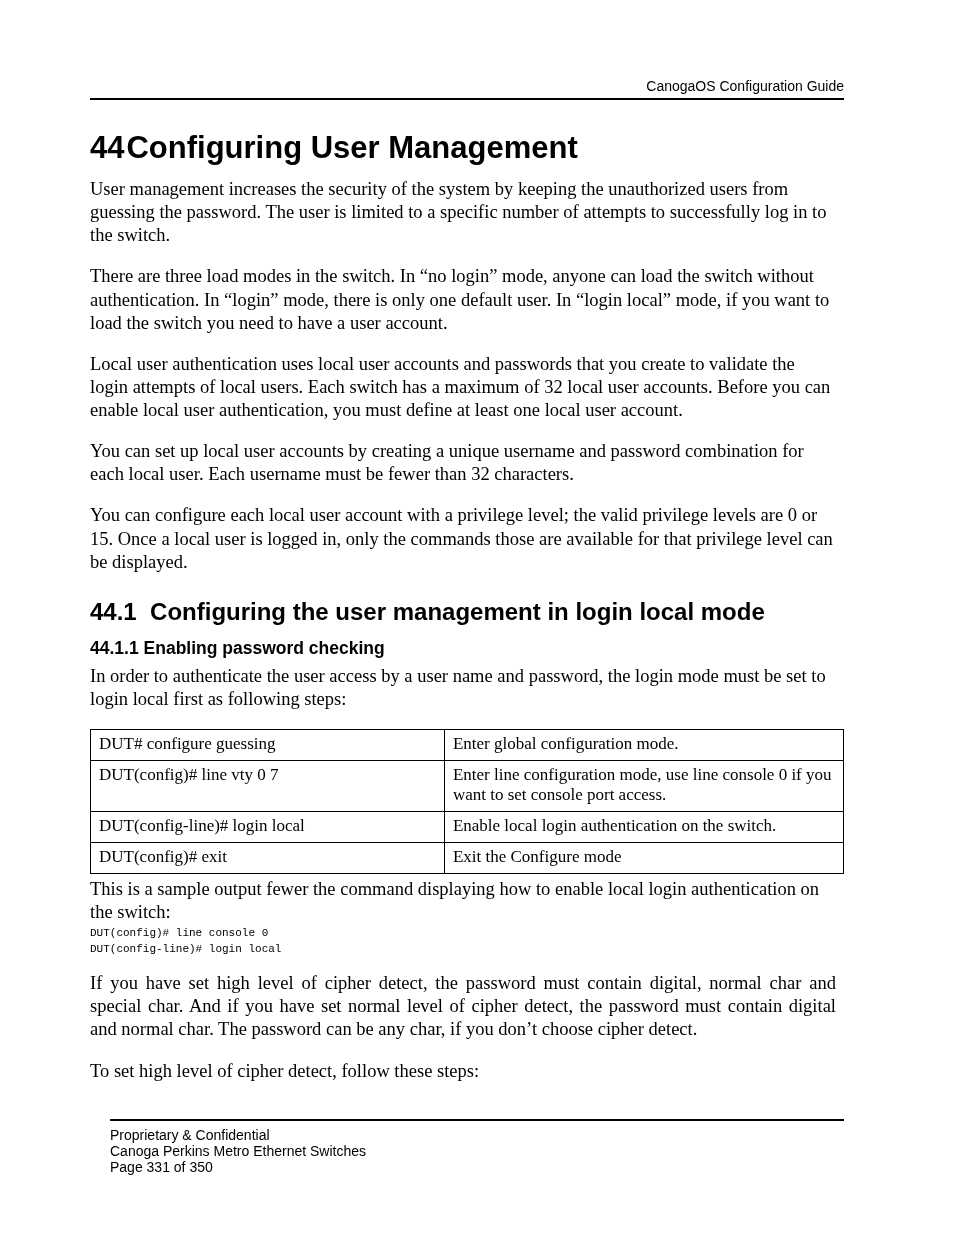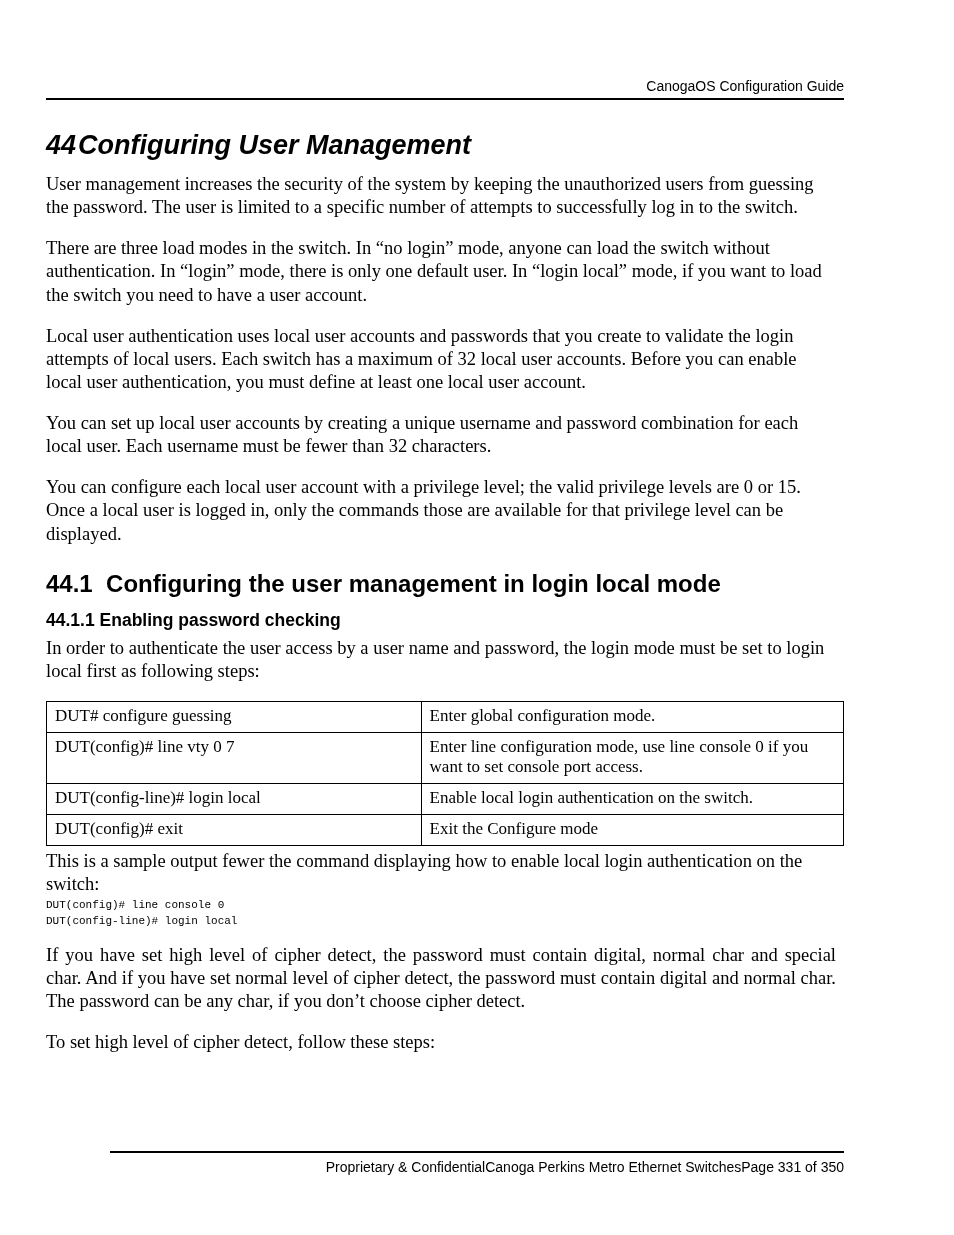--- a/index.html
+++ b/index.html
@@ -8,39 +8,38 @@
     padding: 0;
     font-family: "Times New Roman", Times, serif;
     background: #fff;
     color: #000;
   }
   .page {
     width: 954px;
     height: 1235px;
     position: relative;
     box-sizing: border-box;
-    padding: 78px 110px 0 46px;
+    padding: 78px 110px 0 90px;
   }
   .header-text {
     font-family: Arial, Helvetica, sans-serif;
     font-size: 14px;
     text-align: right;
     margin-bottom: 4px;
   }
   .header-rule {
     border: none;
     border-top: 2px solid #000;
     margin: 0 0 30px 0;
   }
   h1.chapter {
     font-family: Arial, Helvetica, sans-serif;
     font-weight: bold;
-    font-size: 27px;
+    font-size: 31px;
     margin: 0 0 12px 0;
-    font-style: italic;
   }
   h1.chapter .chnum {
     margin-right: 2px;
   }
   p.body {
     font-size: 18.5px;
     line-height: 1.25;
     margin: 0 8px 18px 0;
   }
   h2.section {
@@ -84,21 +83,22 @@
   }
   .footer-rule {
     border: none;
     border-top: 2px solid #000;
     margin: 0 0 6px 0;
   }
   .footer-row {
     font-family: Arial, Helvetica, sans-serif;
     font-size: 14px;
     display: flex;
-    justify-content: flex-end;
+    justify-content: space-between;
+    flex-direction: column;
   }
 </style>
 </head>
 <body>
 
 <div class="page">
 
   <div class="header-text">CanogaOS Configuration Guide</div>
   <hr class="header-rule">
 

